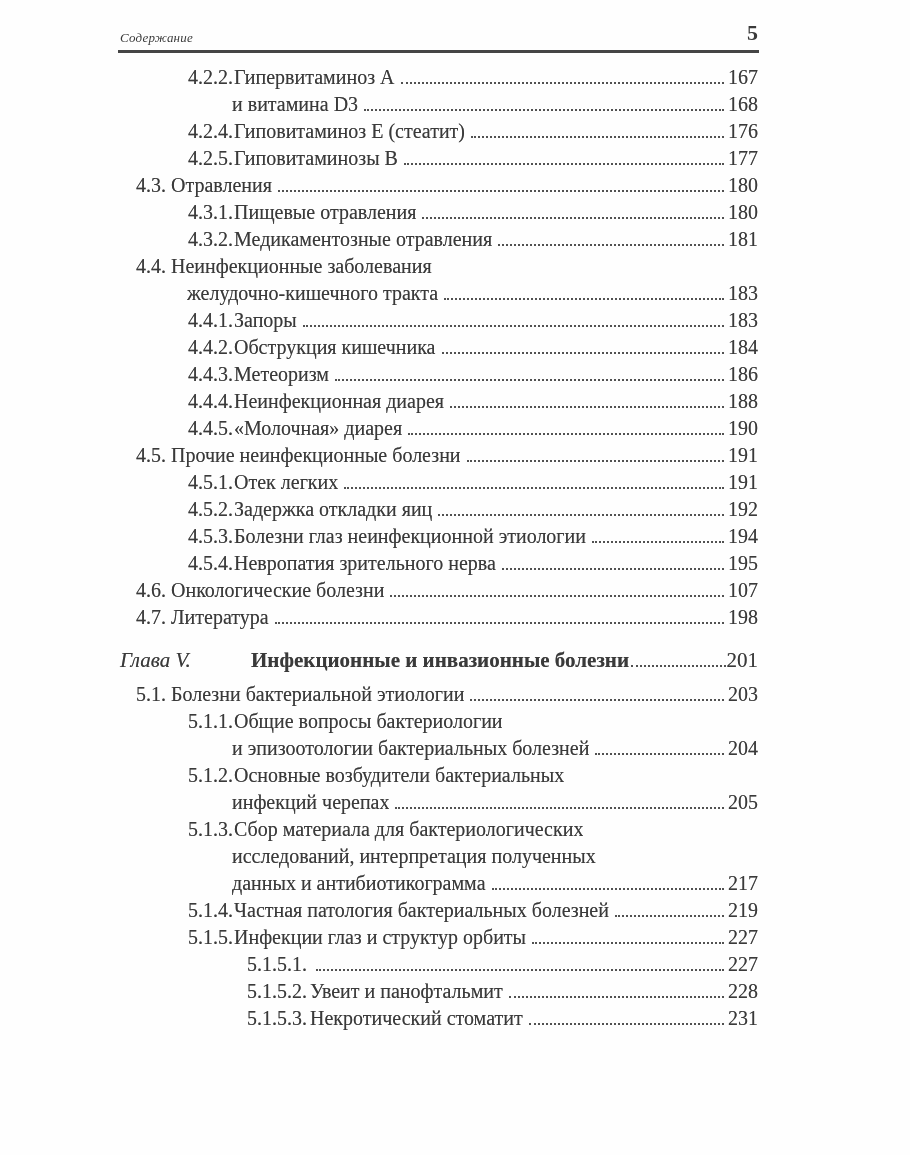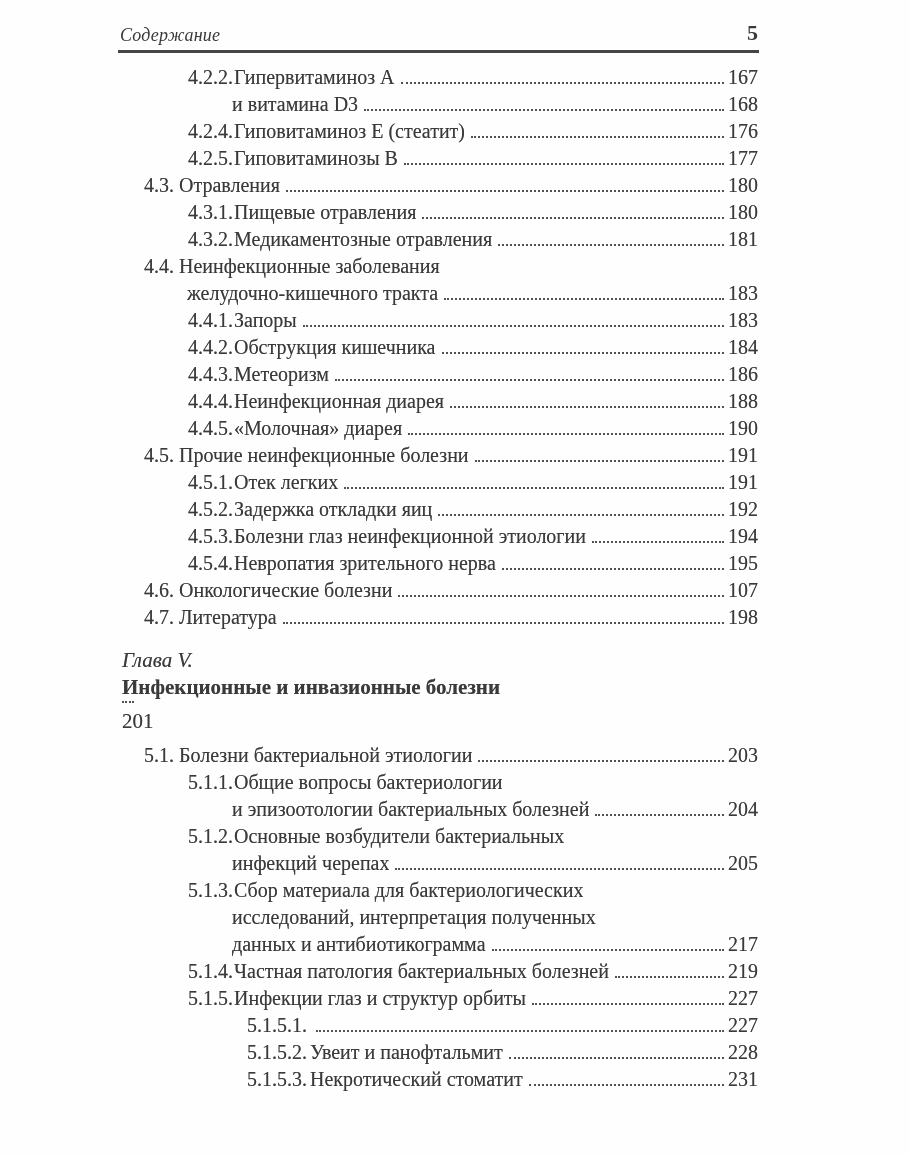--- a/index.html
+++ b/index.html
@@ -23,21 +23,21 @@
     position: absolute;
     top: 20px;
     left: 120px;
     width: 638px;
     display: flex;
     justify-content: space-between;
     align-items: flex-end;
   }
   .running-title {
     font-style: italic;
-    font-size: 18px;
+    font-size: 13px;
     letter-spacing: 0.2px;
   }
   .page-number-top {
     font-weight: bold;
     font-size: 22px;
   }
   .header-rule {
     position: absolute;
     top: 50px;
     left: 118px;
@@ -56,30 +56,30 @@
   }
   .line {
     display: flex;
     align-items: baseline;
     line-height: 27px;
     white-space: nowrap;
   }
   .num { white-space: pre; flex: 0 0 auto; }
   .txt { flex: 0 1 auto; overflow: hidden; text-align: center; }
 
-  .l2 { margin-left: 24px; }
+  .l2 { margin-left: 16px; }
   .l2 .num { min-width: 35px; }
   .l3 { margin-left: 68px; }
   .l3 .num { min-width: 46px; }
   .l4 { margin-left: 127px; }
   .l4 .num { min-width: 63px; }
   .c2 { margin-left: 67px; }
   .c3 { margin-left: 112px; }
 
-  .ch { margin-top: 16px; margin-bottom: 7px; font-size: 21px; flex-direction: column; }
+  .ch { margin-top: 16px; margin-bottom: 7px; font-size: 21px; }
   .ch .num { font-style: italic; min-width: 131px; }
   .ch .txt { font-weight: bold; }
 
   .leader {
     flex: 1 1 auto;
     min-width: 12px;
     border-bottom: 2px dotted #515151;
     margin: 0 4px 5px 6px;
   }
   .ch .leader { margin-left: 2px; margin-right: 1px; }

